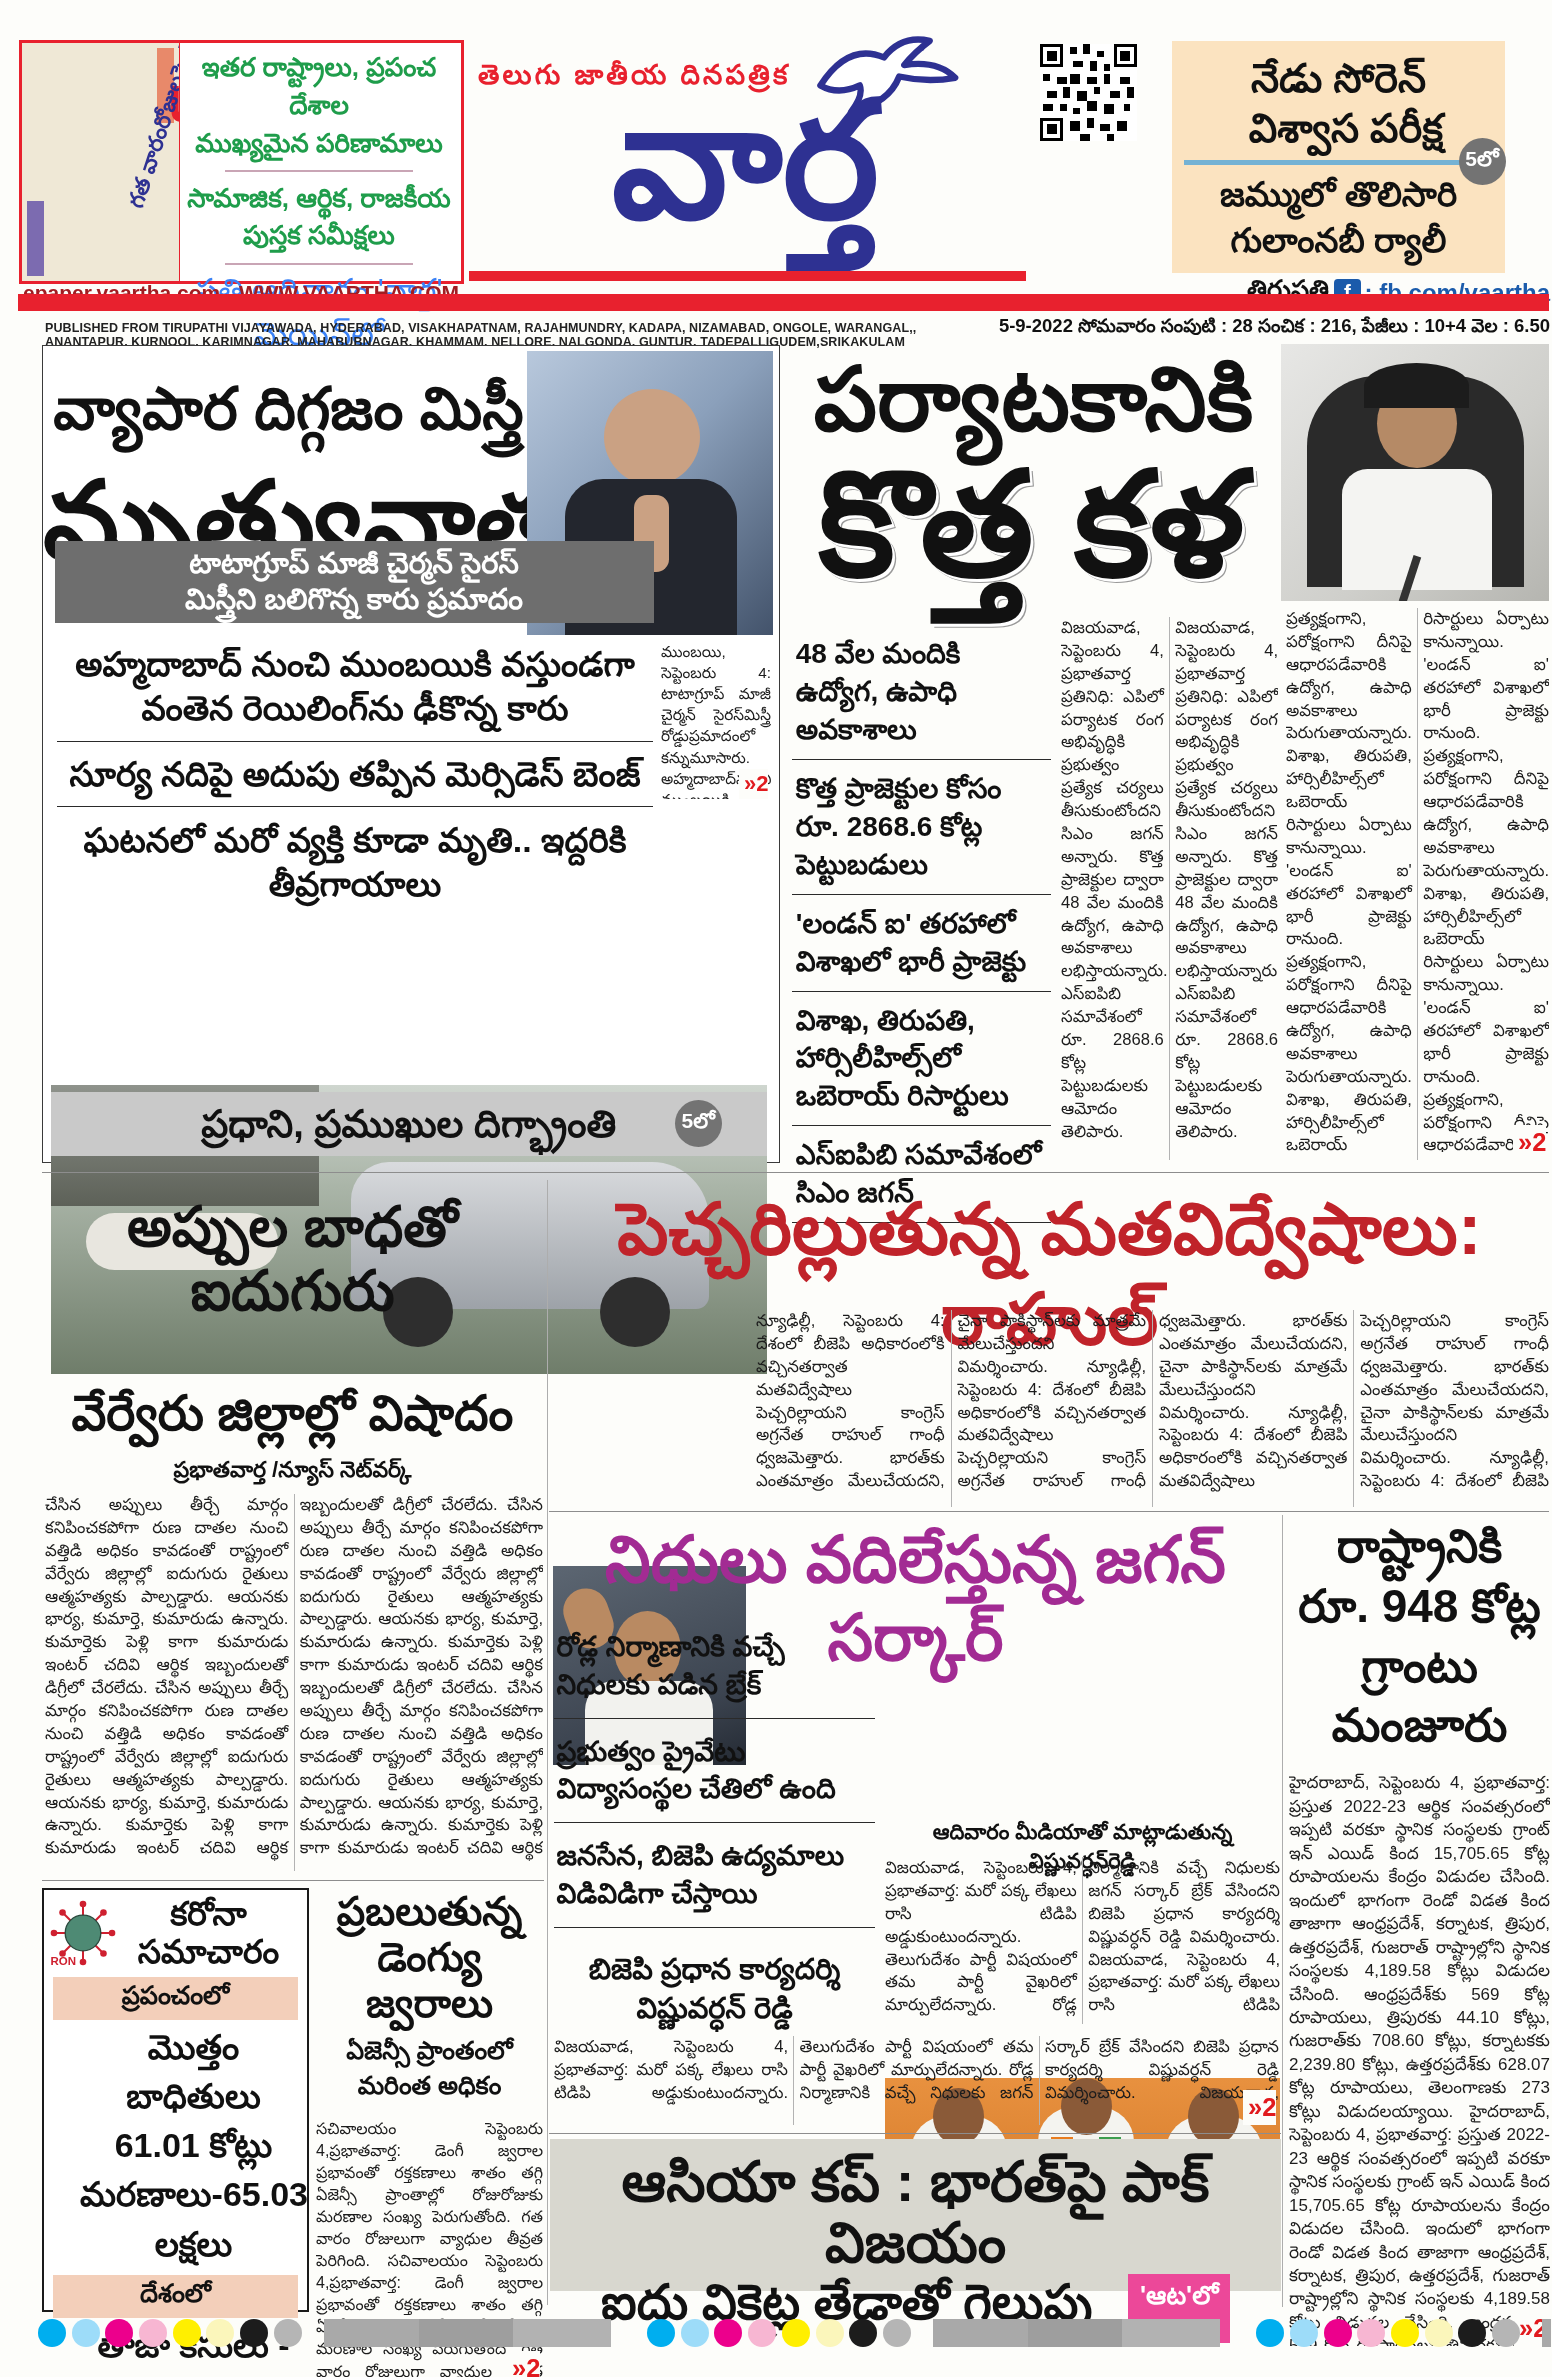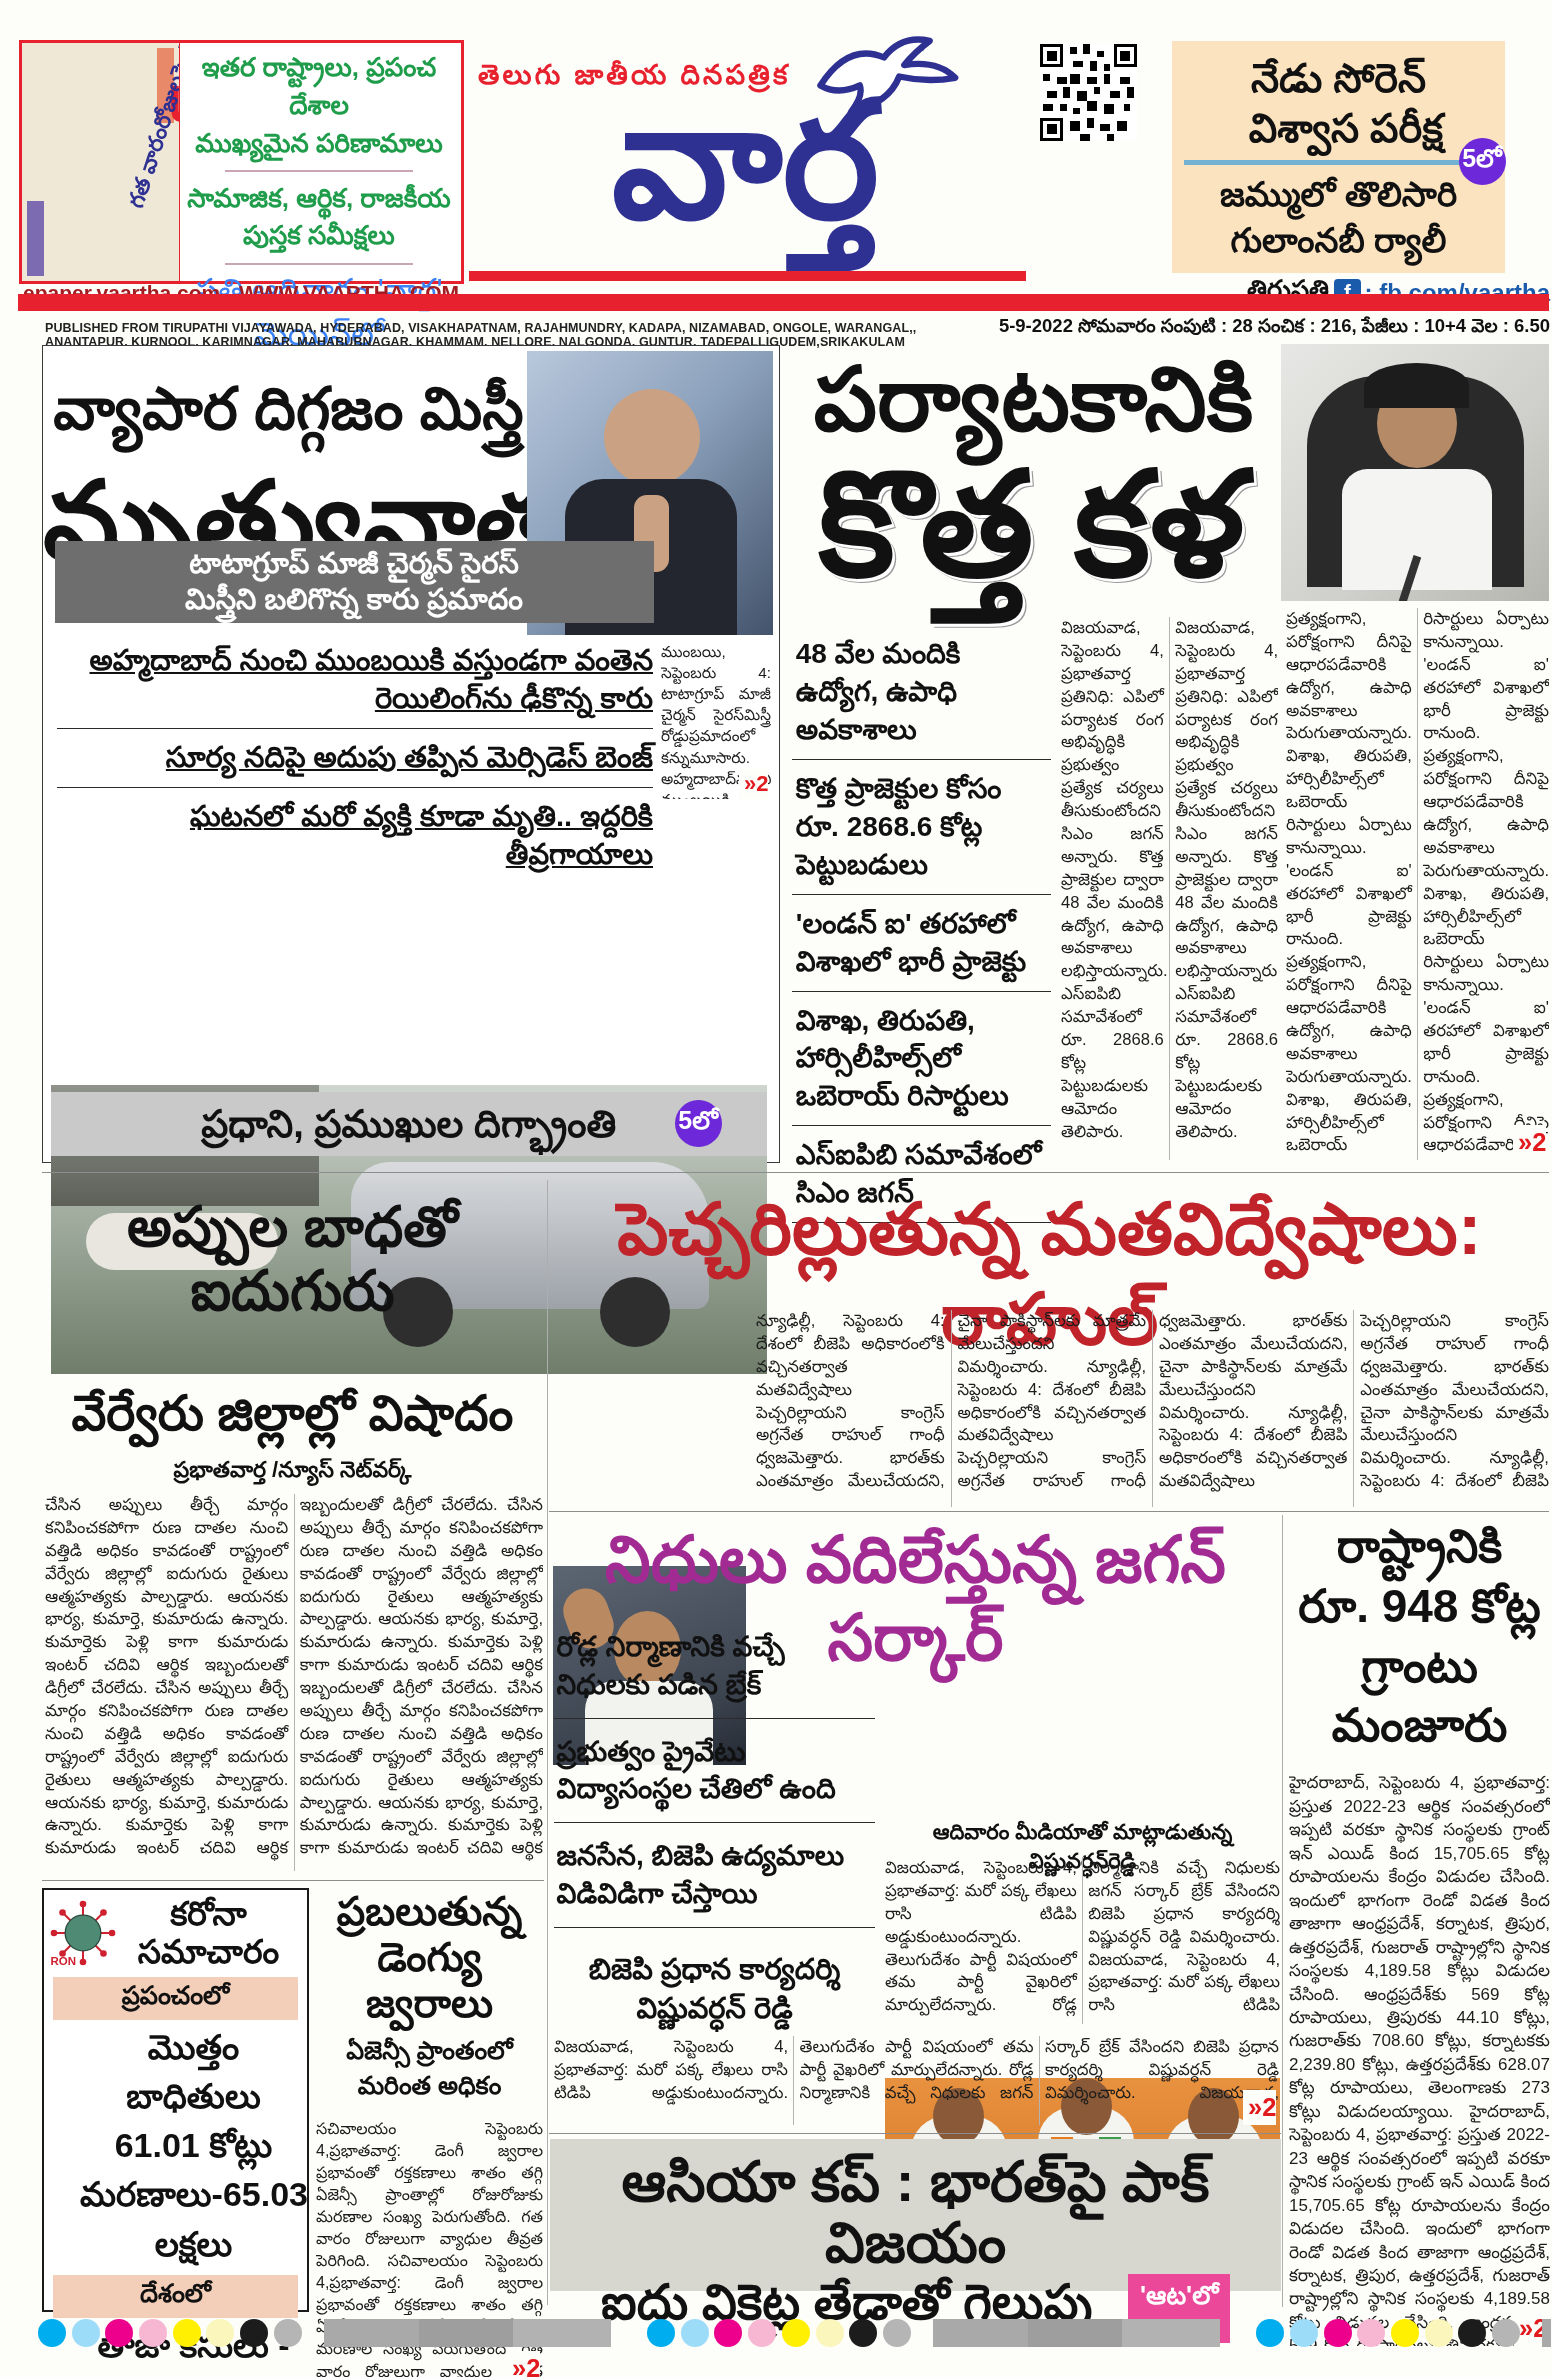--- a/index.html
+++ b/index.html
@@ -7,23 +7,23 @@
         font-family:"Liberation Sans","DejaVu Sans",sans-serif;color:#111;overflow:hidden;margin:0 auto;}
   .abs{position:absolute;}
   .c{text-align:center;}
   .body-text{font-size:16.6px;line-height:1.38;text-align:justify;color:#1c1c1c;overflow:hidden;}
   .cols2{columns:2;column-gap:11.5px;column-rule:0.6px solid #b3b3b3;}
   .cols3{columns:3;column-gap:11.5px;column-rule:0.6px solid #b3b3b3;}
   .cols4{columns:4;column-gap:12.8px;column-rule:0.6px solid #b3b3b3;}
   .jump{position:absolute;right:2.6px;bottom:0;color:#e11a1e;font-weight:900;font-size:25.5px;background:#fdfdfa;padding-left:5.1px;}
   .rule-h{background:#8d8d8d;height:1.3px;}
   .rule-v{background:#adadad;width:0.6px;}
-  .badge5{width:47px;height:47px;border-radius:50%;background:#6d28d9;color:#fff;
-          display:flex;align-items:center;justify-content:center;font-size:25px;font-weight:900;}
-  .bullet{font-size:29px;font-weight:700;text-align:right;padding:10.2px 0;border-bottom:1.9px solid #2a2a2a;line-height:1.3;text-decoration:underline;}
+  .badge5{width:47px;height:47px;border-radius:50%;background:#737373;color:#fff;
+          display:flex;align-items:center;justify-content:center;font-size:21px;font-weight:900;}
+  .bullet{font-size:34px;font-weight:700;text-align:center;padding:10.2px 0;border-bottom:1.9px solid #2a2a2a;line-height:1.3;}
   .point{font-size:28px;font-weight:800;text-align:left;padding:10.2px 3.8px;border-bottom:1.3px solid #2a2a2a;line-height:1.35;}
   .photo{overflow:hidden;position:relative;}
   .cband{background:#f3cfba;font-size:25.5px;font-weight:800;text-align:center;padding:3.8px 0;margin:6.4px 9px 2.6px 9px;}
   .cstat{font-size:34px;font-weight:800;text-align:center;line-height:1.45;margin-left:36px;}
   .dot{width:28px;height:28px;border-radius:50%;}
   .dot-group{display:flex;align-items:center;gap:5.7px;}
   .gray-bar{width:287px;height:28px;margin-left:16.6px;
             background:linear-gradient(90deg,#a9a9a9 0 33%,#9e9e9e 33% 66%,#b2b2b2 66%);}
   .greenline{color:#1f9d4b;font-size:26px;font-weight:800;line-height:1.45;}
   .addiv{height:1.9px;background:#c9a5b5;width:70%;margin:7.7px auto;}

